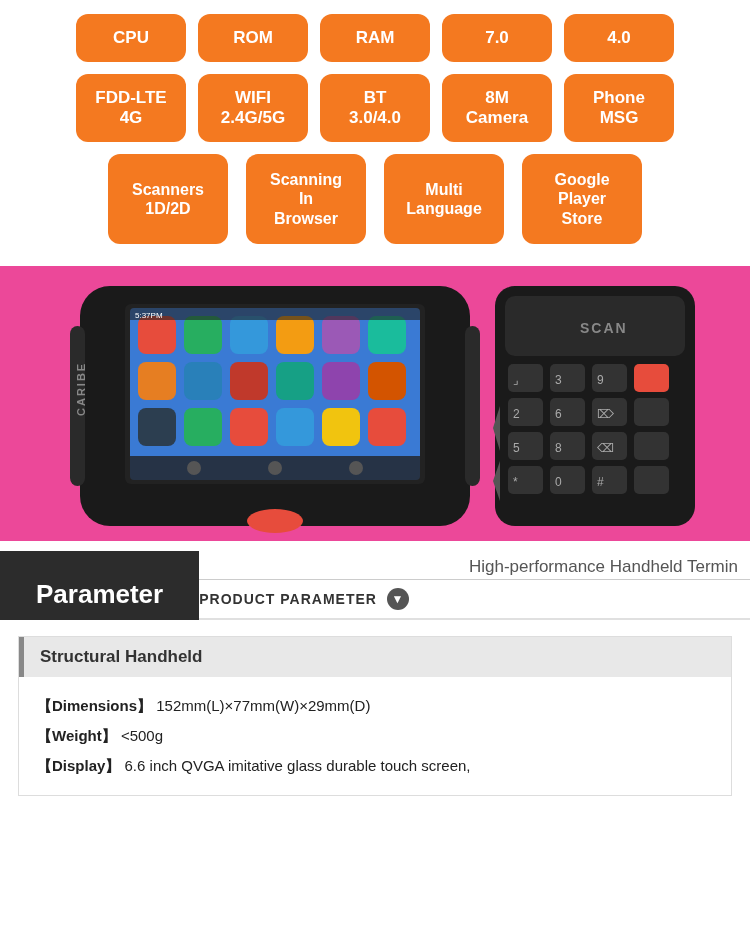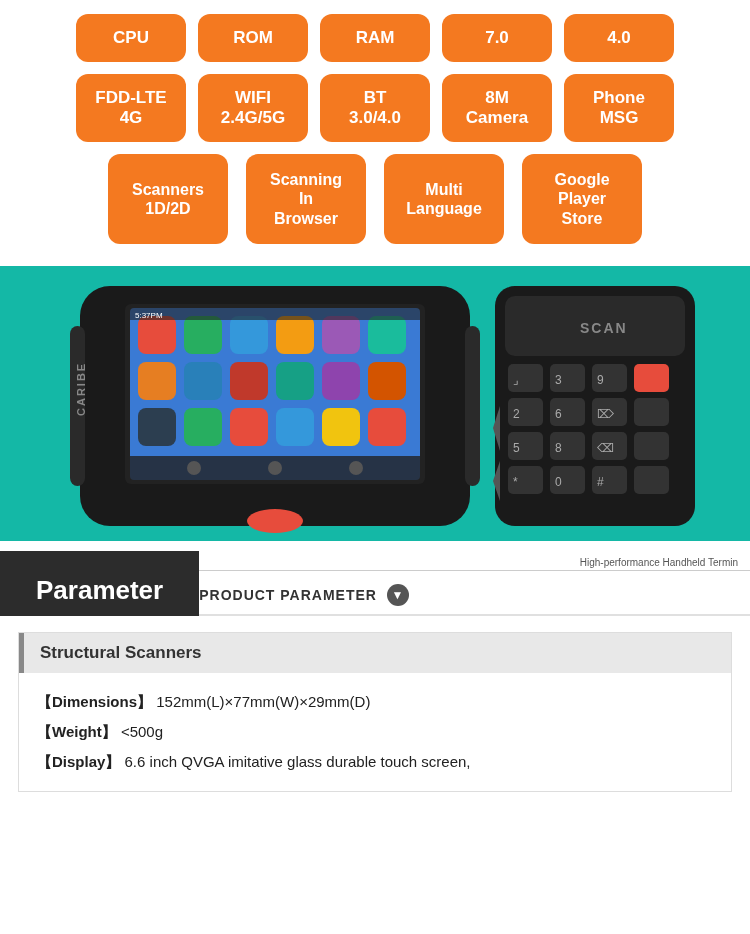--- a/index.html
+++ b/index.html
@@ -43,21 +43,21 @@
 
     .badge-lg {
       min-height: 68px;
     }
 
     
     .device-section {
       display: flex;
       justify-content: center;
       padding: 10px 0 0 0;
-      background: #14b8a6;
+      background: #ec4899;
     }
 
     .device-img {
       width: 670px;
       height: 265px;
       position: relative;
     }
 
     
     .device-svg {
@@ -87,21 +87,21 @@
     .parameter-right {
       flex: 1;
       display: flex;
       flex-direction: column;
       justify-content: space-between;
       border-left: none;
     }
 
     .parameter-tagline {
       text-align: right;
-      font-size: 10px;
+      font-size: 17px;
       color: #555;
       padding: 6px 12px 2px 12px;
       border-bottom: 1px solid #ccc;
     }
 
     .parameter-product {
       display: flex;
       align-items: center;
       padding: 8px 0;
       font-size: 14px;
@@ -297,21 +297,21 @@
     </div>
     <div class="parameter-product">
       <span>PRODUCT PARAMETER</span>
       <span class="down-icon">▼</span>
     </div>
   </div>
 </div>
 
 <div class="structural-section">
   <div class="structural-header">
-    <span>Structural Scanners</span>
+    <span>Structural Handheld</span>
   </div>
   <div class="structural-content">
     <span class="field">
       <span class="field-label">【Dimensions】</span>
       <span>152mm(L)×77mm(W)×29mm(D)</span>
     </span>
     <span class="field">
       <span class="field-label">【Weight】</span>
       <span>&lt;500g</span>
     </span>

